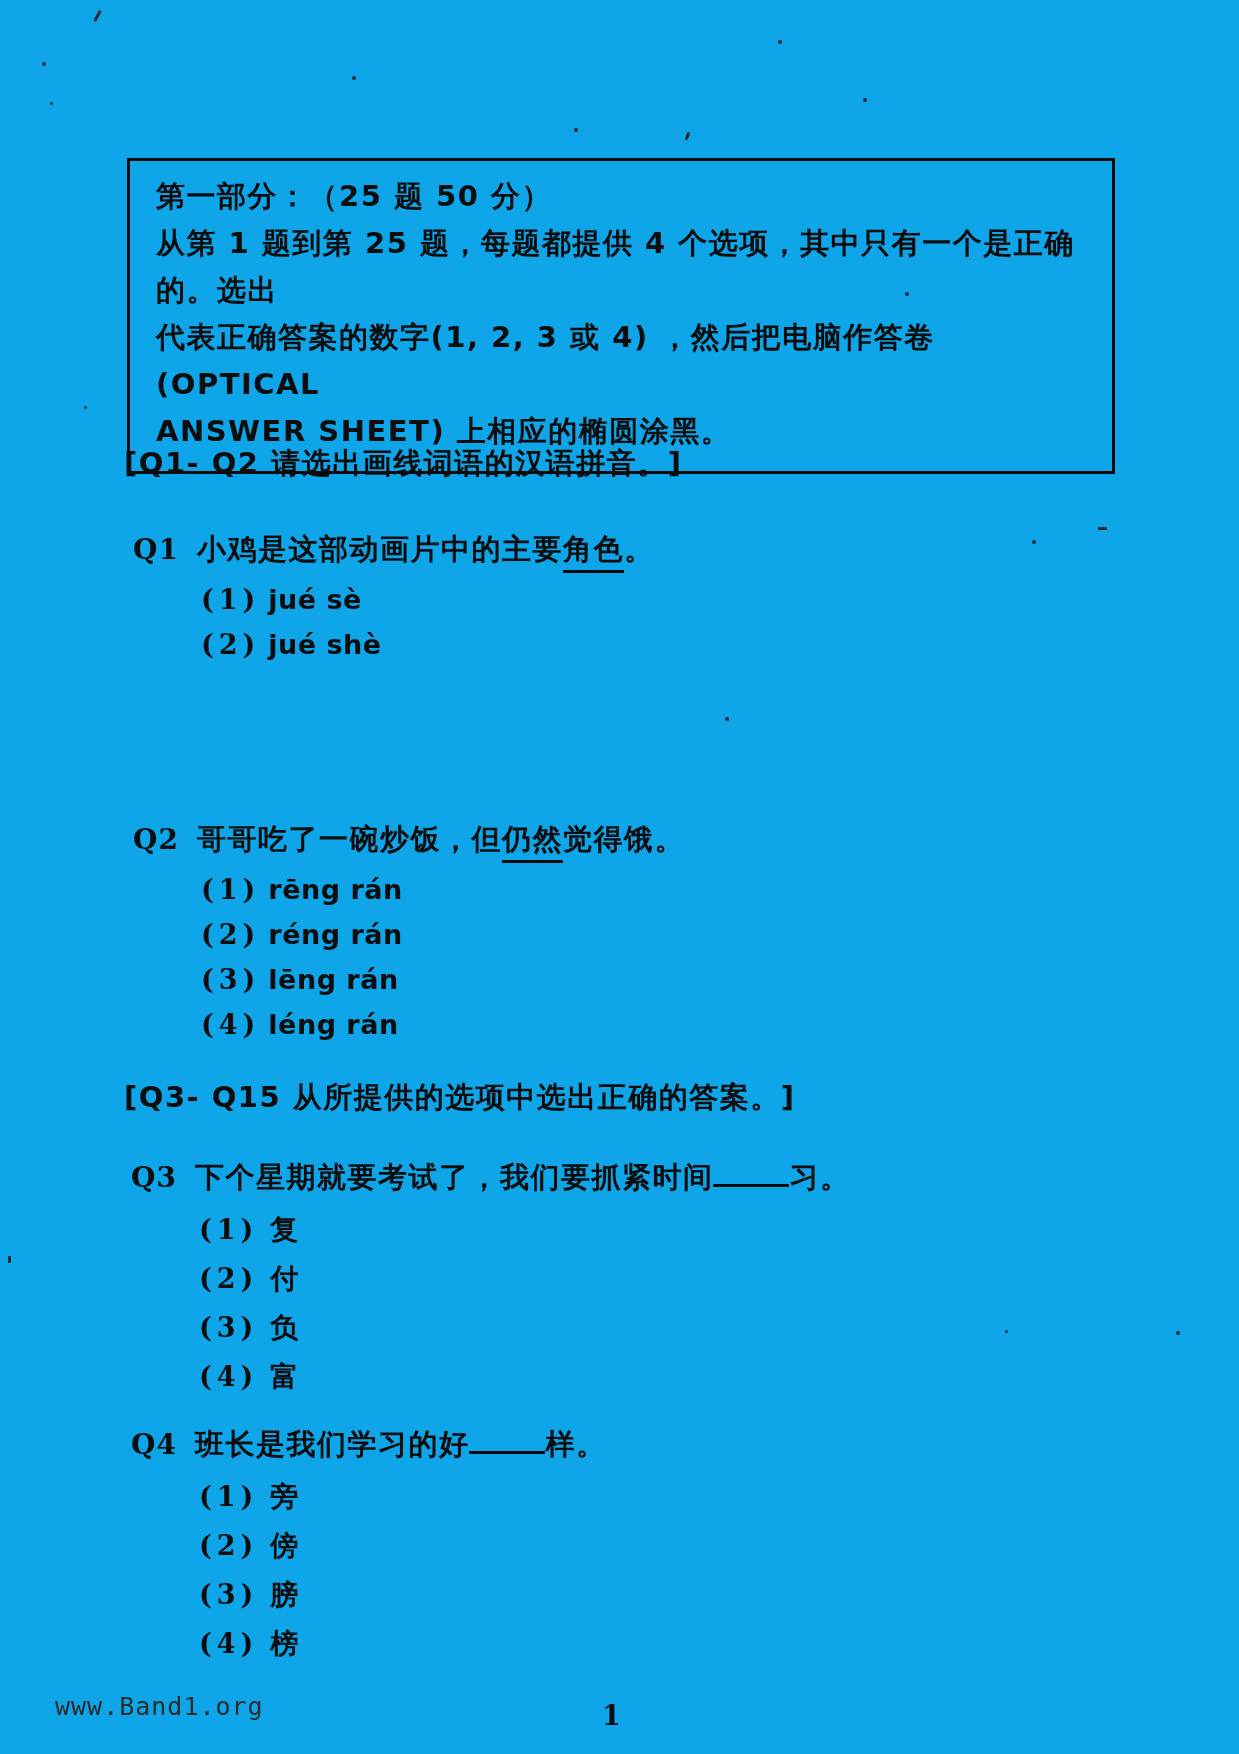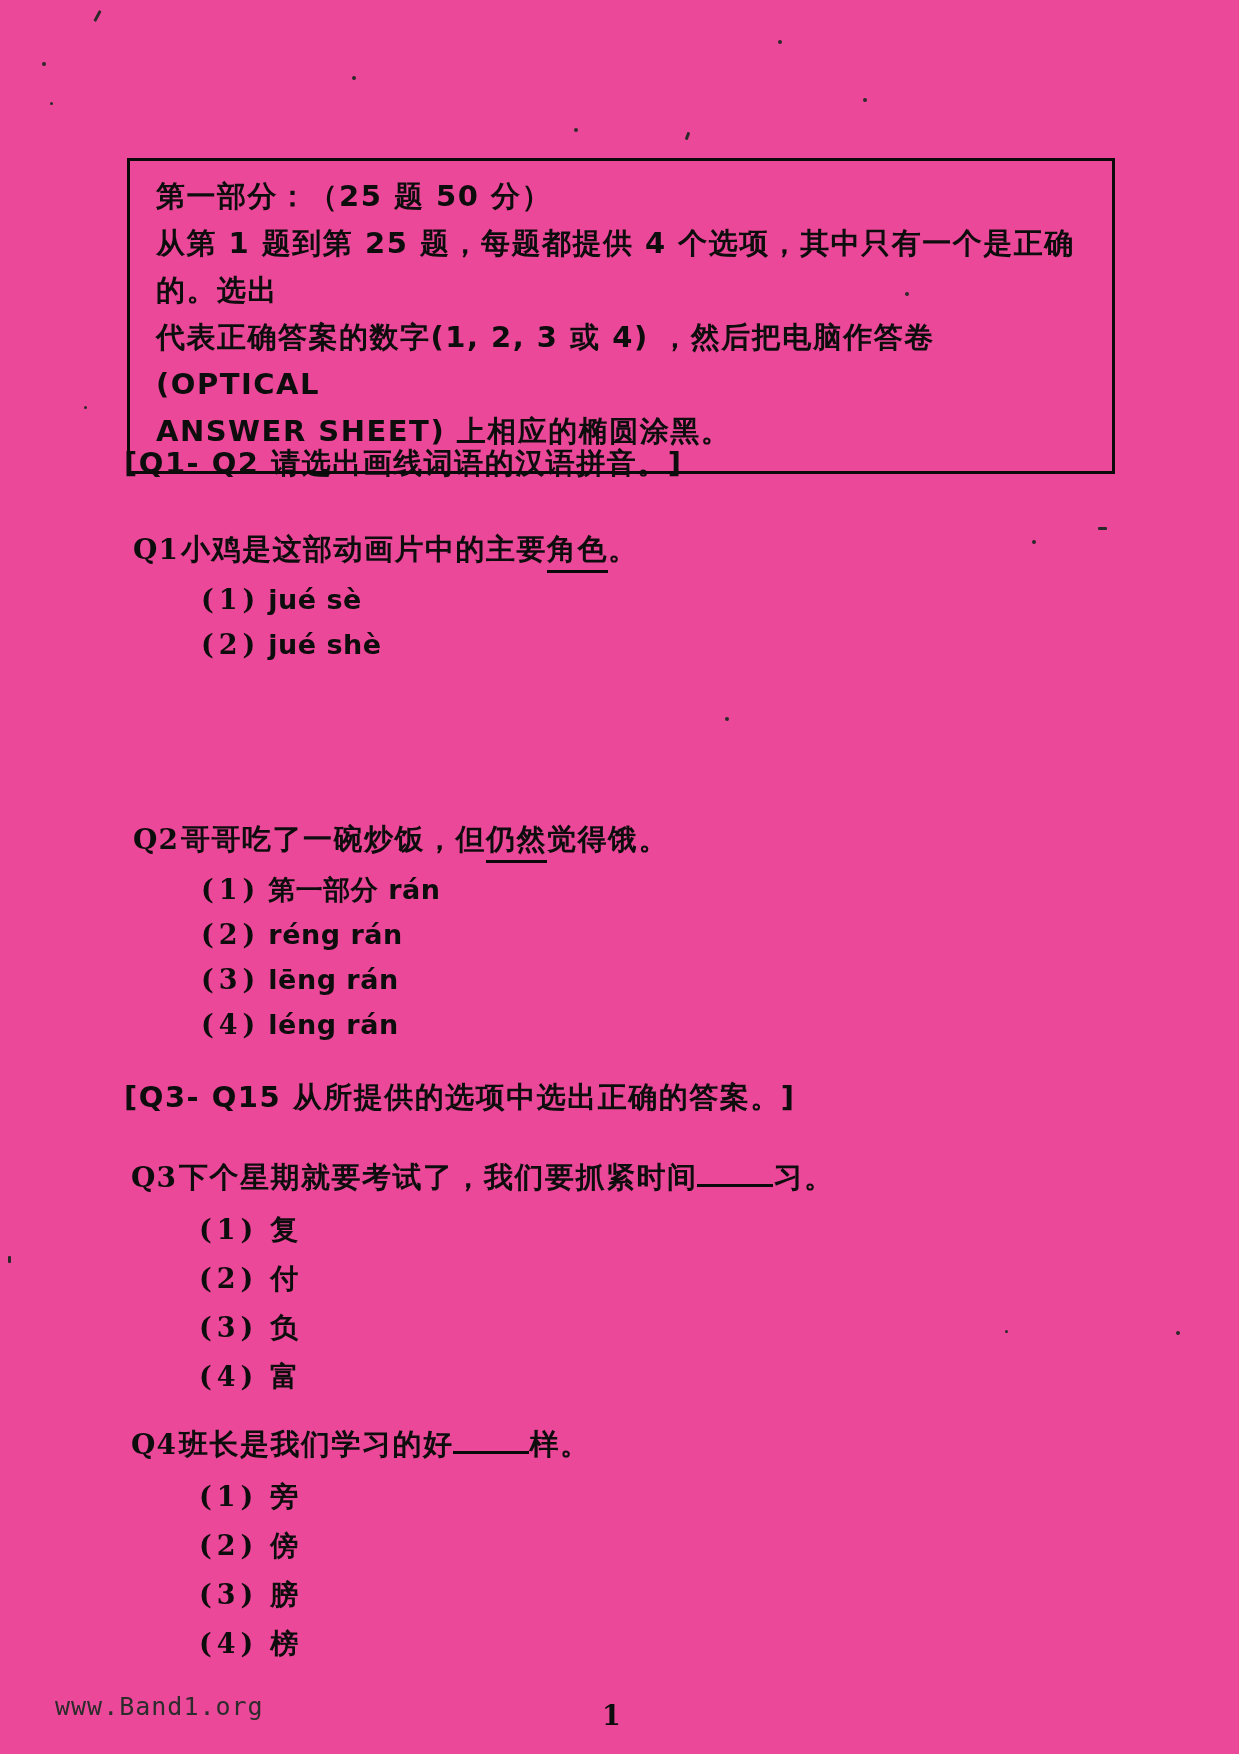--- a/index.html
+++ b/index.html
@@ -1,19 +1,19 @@
 <!DOCTYPE html>
 <html><head>
 <meta charset="utf-8">
 <style>
   html,body{margin:0;padding:0;background:#e8e8e8;}
   .page{
     position:relative;
     width:1239px;height:1754px;
-    background:#ec4899;
+    background:#0ea5e9;
     margin:0 auto;
     font-family:"DejaVu Sans",sans-serif;
     color:#0d0d0d;
     overflow:hidden;
   }
   
   .speck{position:absolute;background:#2a2a2a;border-radius:50%;}
   .speck.tick{border-radius:1px;}
   
   .box{
@@ -28,21 +28,21 @@
   .section-title{
     position:absolute;left:126px;top:390px;
     font-size:31px;font-weight:700;letter-spacing:2px;
   }
   .instr{
     position:absolute;font-size:29px;font-weight:700;letter-spacing:1.5px;
   }
   .question{position:absolute;}
   .stem{font-size:29px;font-weight:700;letter-spacing:1.5px;white-space:nowrap;}
   .qid{
-    display:inline-block;margin-right:2px;
+    display:inline-block;margin-right:18px;
     font-family:"DejaVu Serif",serif;font-size:28px;font-weight:700;letter-spacing:1px;
   }
   .u{border-bottom:3px solid #0a0a0a;padding-bottom:4px;}
   .blank{
     display:inline-block;width:76px;height:0.82em;
     border-bottom:3px solid #0a0a0a;
   }
   .opts{margin-top:9px;padding-left:68px;}
   .opt{white-space:nowrap;}
   .opts-tight .opt{line-height:41px;}
@@ -101,21 +101,21 @@
     <div class="stem"><span class="qid">Q1</span><span>小鸡是这部动画片中的主要</span><span class="u">角色</span><span>。</span></div>
     <div class="opts opts-tight">
       <div class="opt"><span class="onum">(1)</span><span class="otext pinyin">jué sè</span></div>
       <div class="opt"><span class="onum">(2)</span><span class="otext pinyin">jué shè</span></div>
     </div>
   </div>
 
   <div class="question" style="left:133px;top:820px;">
     <div class="stem"><span class="qid">Q2</span><span>哥哥吃了一碗炒饭，但</span><span class="u">仍然</span><span>觉得饿。</span></div>
     <div class="opts opts-tight">
-      <div class="opt"><span class="onum">(1)</span><span class="otext pinyin">第一部分 rán</span></div>
+      <div class="opt"><span class="onum">(1)</span><span class="otext pinyin">rēng rán</span></div>
       <div class="opt"><span class="onum">(2)</span><span class="otext pinyin">réng rán</span></div>
       <div class="opt"><span class="onum">(3)</span><span class="otext pinyin">lēng rán</span></div>
       <div class="opt"><span class="onum">(4)</span><span class="otext pinyin">léng rán</span></div>
     </div>
   </div>
 
   <div class="instr" style="left:124px;top:1078px;">[Q3- Q15 从所提供的选项中选出正确的答案。]</div>
 
   <div class="question" style="left:131px;top:1158px;">
     <div class="stem"><span class="qid">Q3</span><span>下个星期就要考试了，我们要抓紧时间</span><span class="blank"></span><span>习。</span></div>

